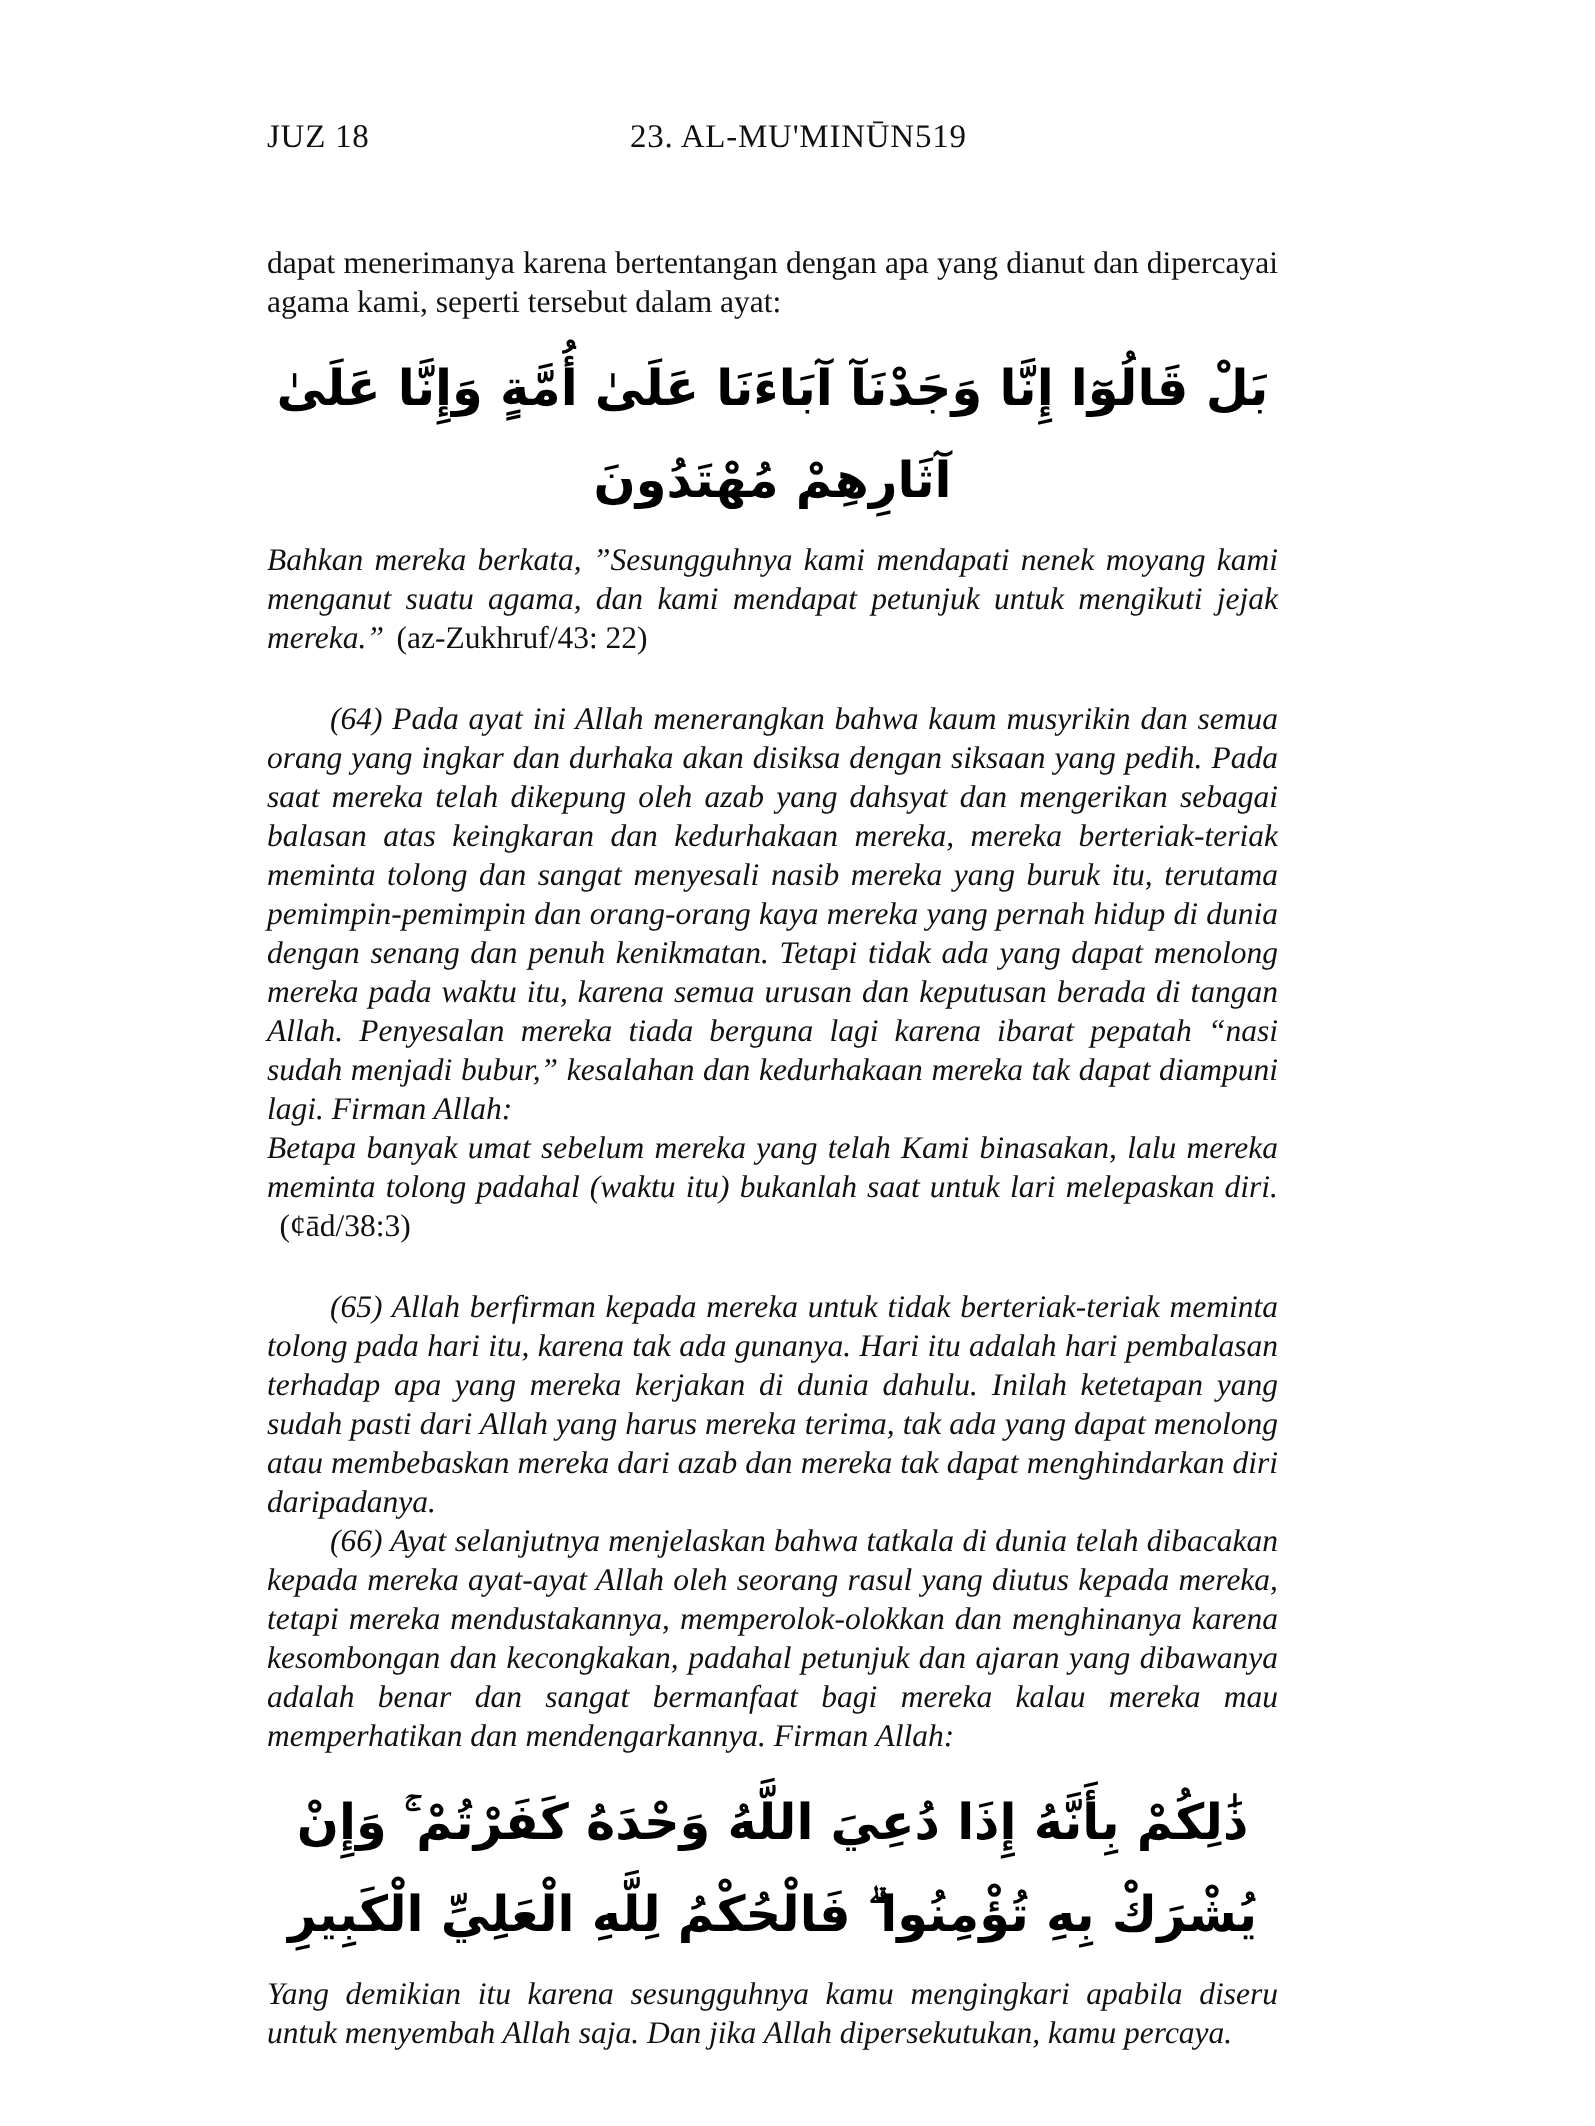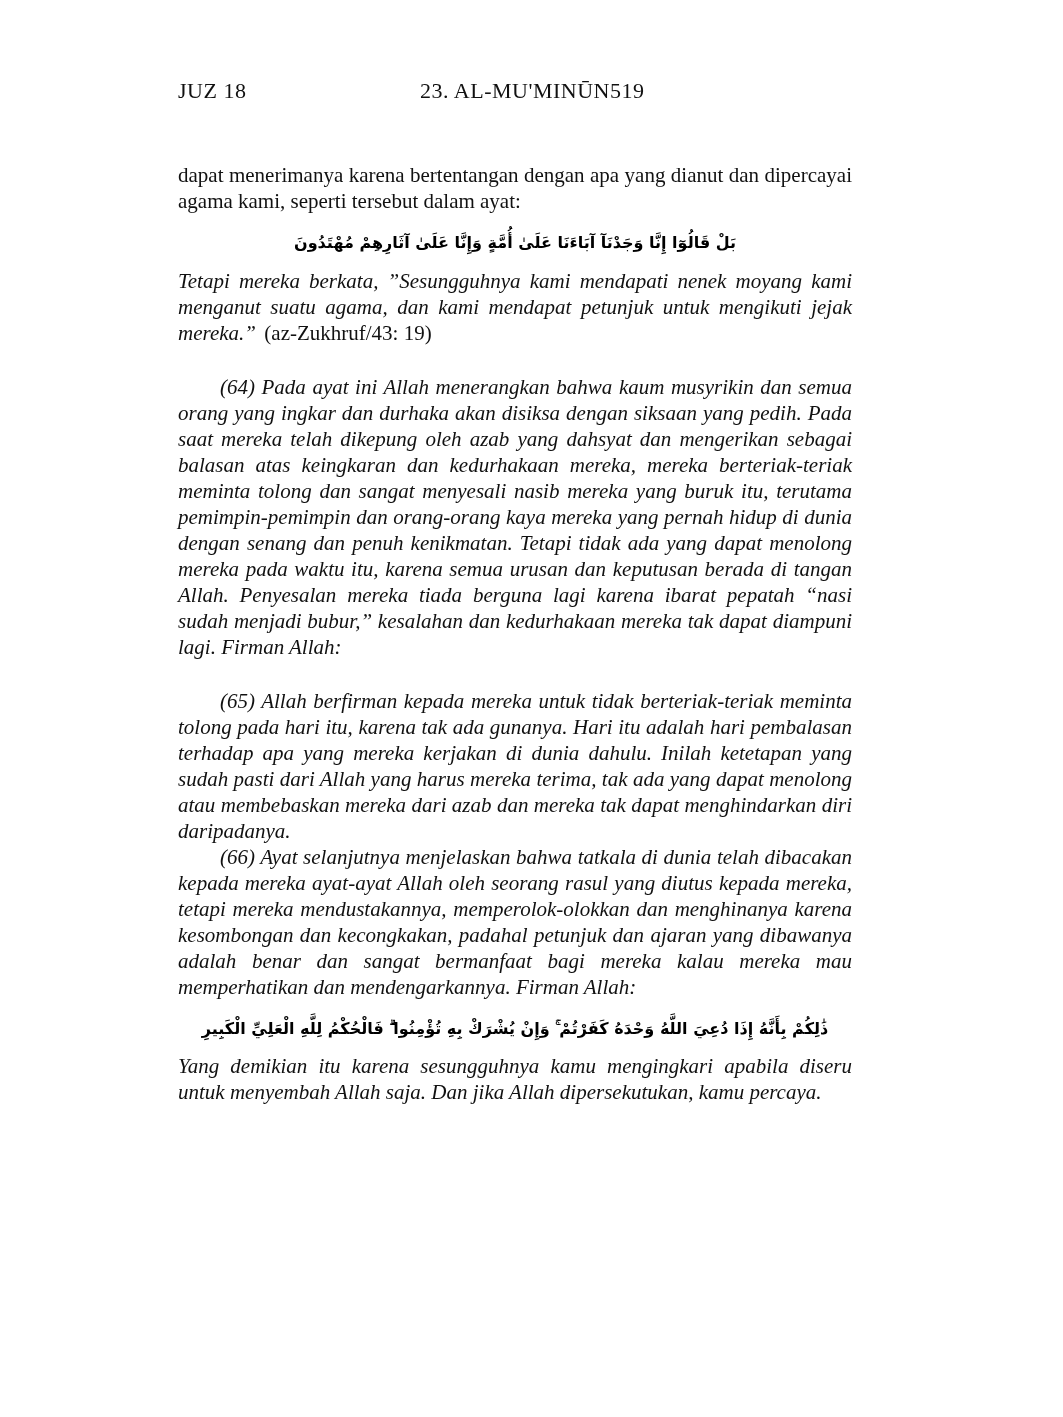--- a/index.html
+++ b/index.html
@@ -36,21 +36,21 @@
     text-align: justify;
     margin: 0;
   }
   .para.indent { text-indent: 42px; font-style: italic; }
 
   .arabic {
     direction: rtl;
     text-align: center;
     font-family: "DejaVu Sans", sans-serif;
     font-weight: 700;
-    font-size: 16px;
+    font-size: 33px;
     line-height: 1.85;
     margin: 14px 0 10px 0;
     color: #000000;
   }
   .translation {
     font-style: italic;
     text-align: justify;
     margin: 0 0 0 0;
   }
   .translation .ref {
@@ -67,27 +67,28 @@
   <div class="running-header">
     <span class="left">JUZ 18</span>
     <span class="center">23. AL-MU'MINŪN</span>
     <span class="right">519</span>
   </div>
 
   <p class="para">dapat menerimanya karena bertentangan dengan apa yang dianut dan dipercayai agama kami, seperti tersebut dalam ayat:</p>
 
   <div class="arabic">بَلْ قَالُوٓا إِنَّا وَجَدْنَآ آبَاءَنَا عَلَىٰ أُمَّةٍ وَإِنَّا عَلَىٰ آثَارِهِمْ مُهْتَدُونَ</div>
 
-  <p class="translation"><span>Tetapi mereka berkata, ”Sesungguhnya kami mendapati nenek moyang kami menganut suatu agama, dan kami mendapat petunjuk untuk mengikuti jejak mereka.”</span><span class="ref">(az-Zukhruf/43: 19)</span></p>
+  <p class="translation"><span>Bahkan mereka berkata, ”Sesungguhnya kami mendapati nenek moyang kami menganut suatu agama, dan kami mendapat petunjuk untuk mengikuti jejak mereka.”</span><span class="ref">(az-Zukhruf/43: 22)</span></p>
 
   <div class="gap-lg"></div>
 
   <p class="para indent">(64) Pada ayat ini Allah menerangkan bahwa kaum musyrikin dan semua orang yang ingkar dan durhaka akan disiksa dengan siksaan yang pedih. Pada saat mereka telah dikepung oleh azab yang dahsyat dan mengerikan sebagai balasan atas keingkaran dan kedurhakaan mereka, mereka berteriak-teriak meminta tolong dan sangat menyesali nasib mereka yang buruk itu, terutama pemimpin-pemimpin dan orang-orang kaya mereka yang pernah hidup di dunia dengan senang dan penuh kenikmatan. Tetapi tidak ada yang dapat menolong mereka pada waktu itu, karena semua urusan dan keputusan berada di tangan Allah. Penyesalan mereka tiada berguna lagi karena ibarat pepatah “nasi sudah menjadi bubur,” kesalahan dan kedurhakaan mereka tak dapat diampuni lagi. Firman Allah:</p>
 
 
+  <p class="translation"><span>Betapa banyak umat sebelum mereka yang telah Kami binasakan, lalu mereka meminta tolong padahal (waktu itu) bukanlah saat untuk lari melepaskan diri.</span><span class="ref">(¢ād/38:3)</span></p>
 
   <div class="gap-lg"></div>
 
   <p class="para indent">(65) Allah berfirman kepada mereka untuk tidak berteriak-teriak meminta tolong pada hari itu, karena tak ada gunanya. Hari itu adalah hari pembalasan terhadap apa yang mereka kerjakan di dunia dahulu. Inilah ketetapan yang sudah pasti dari Allah yang harus mereka terima, tak ada yang dapat menolong atau membebaskan mereka dari azab dan mereka tak dapat menghindarkan diri daripadanya.</p>
 
   <p class="para indent">(66) Ayat selanjutnya menjelaskan bahwa tatkala di dunia telah dibacakan kepada mereka ayat-ayat Allah oleh seorang rasul yang diutus kepada mereka, tetapi mereka mendustakannya, memperolok-olokkan dan menghinanya karena kesombongan dan kecongkakan, padahal petunjuk dan ajaran yang dibawanya adalah benar dan sangat bermanfaat bagi mereka kalau mereka mau memperhatikan dan mendengarkannya. Firman Allah:</p>
 
   <div class="arabic">ذَٰلِكُمْ بِأَنَّهُ إِذَا دُعِيَ اللَّهُ وَحْدَهُ كَفَرْتُمْ ۚ وَإِنْ يُشْرَكْ بِهِ تُؤْمِنُوا ۗ فَالْحُكْمُ لِلَّهِ الْعَلِيِّ الْكَبِيرِ</div>
 
   <p class="translation">Yang demikian itu karena sesungguhnya kamu mengingkari apabila diseru untuk menyembah Allah saja. Dan jika Allah dipersekutukan, kamu percaya.</p>

